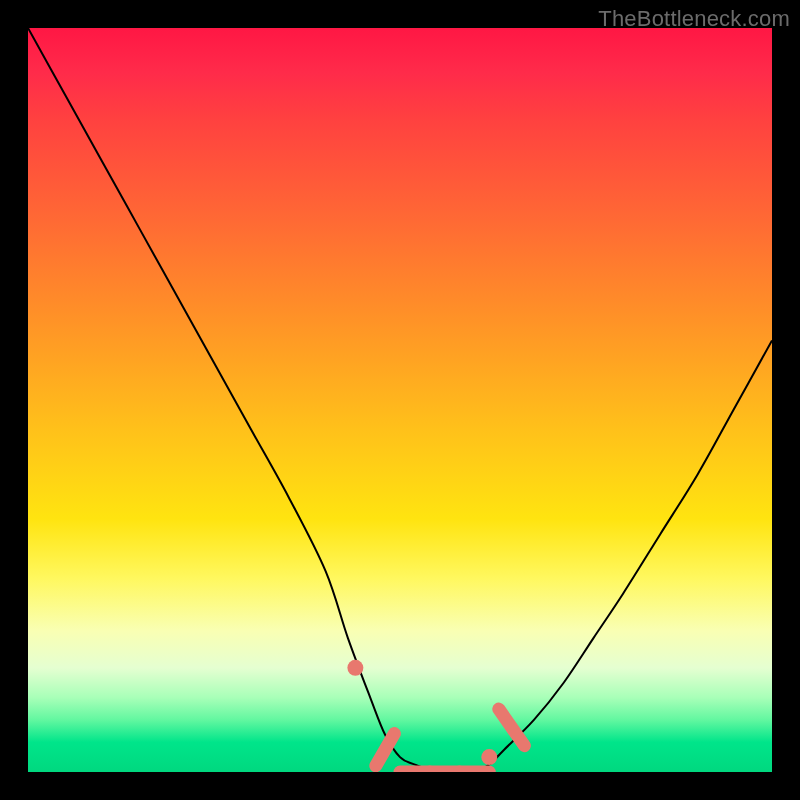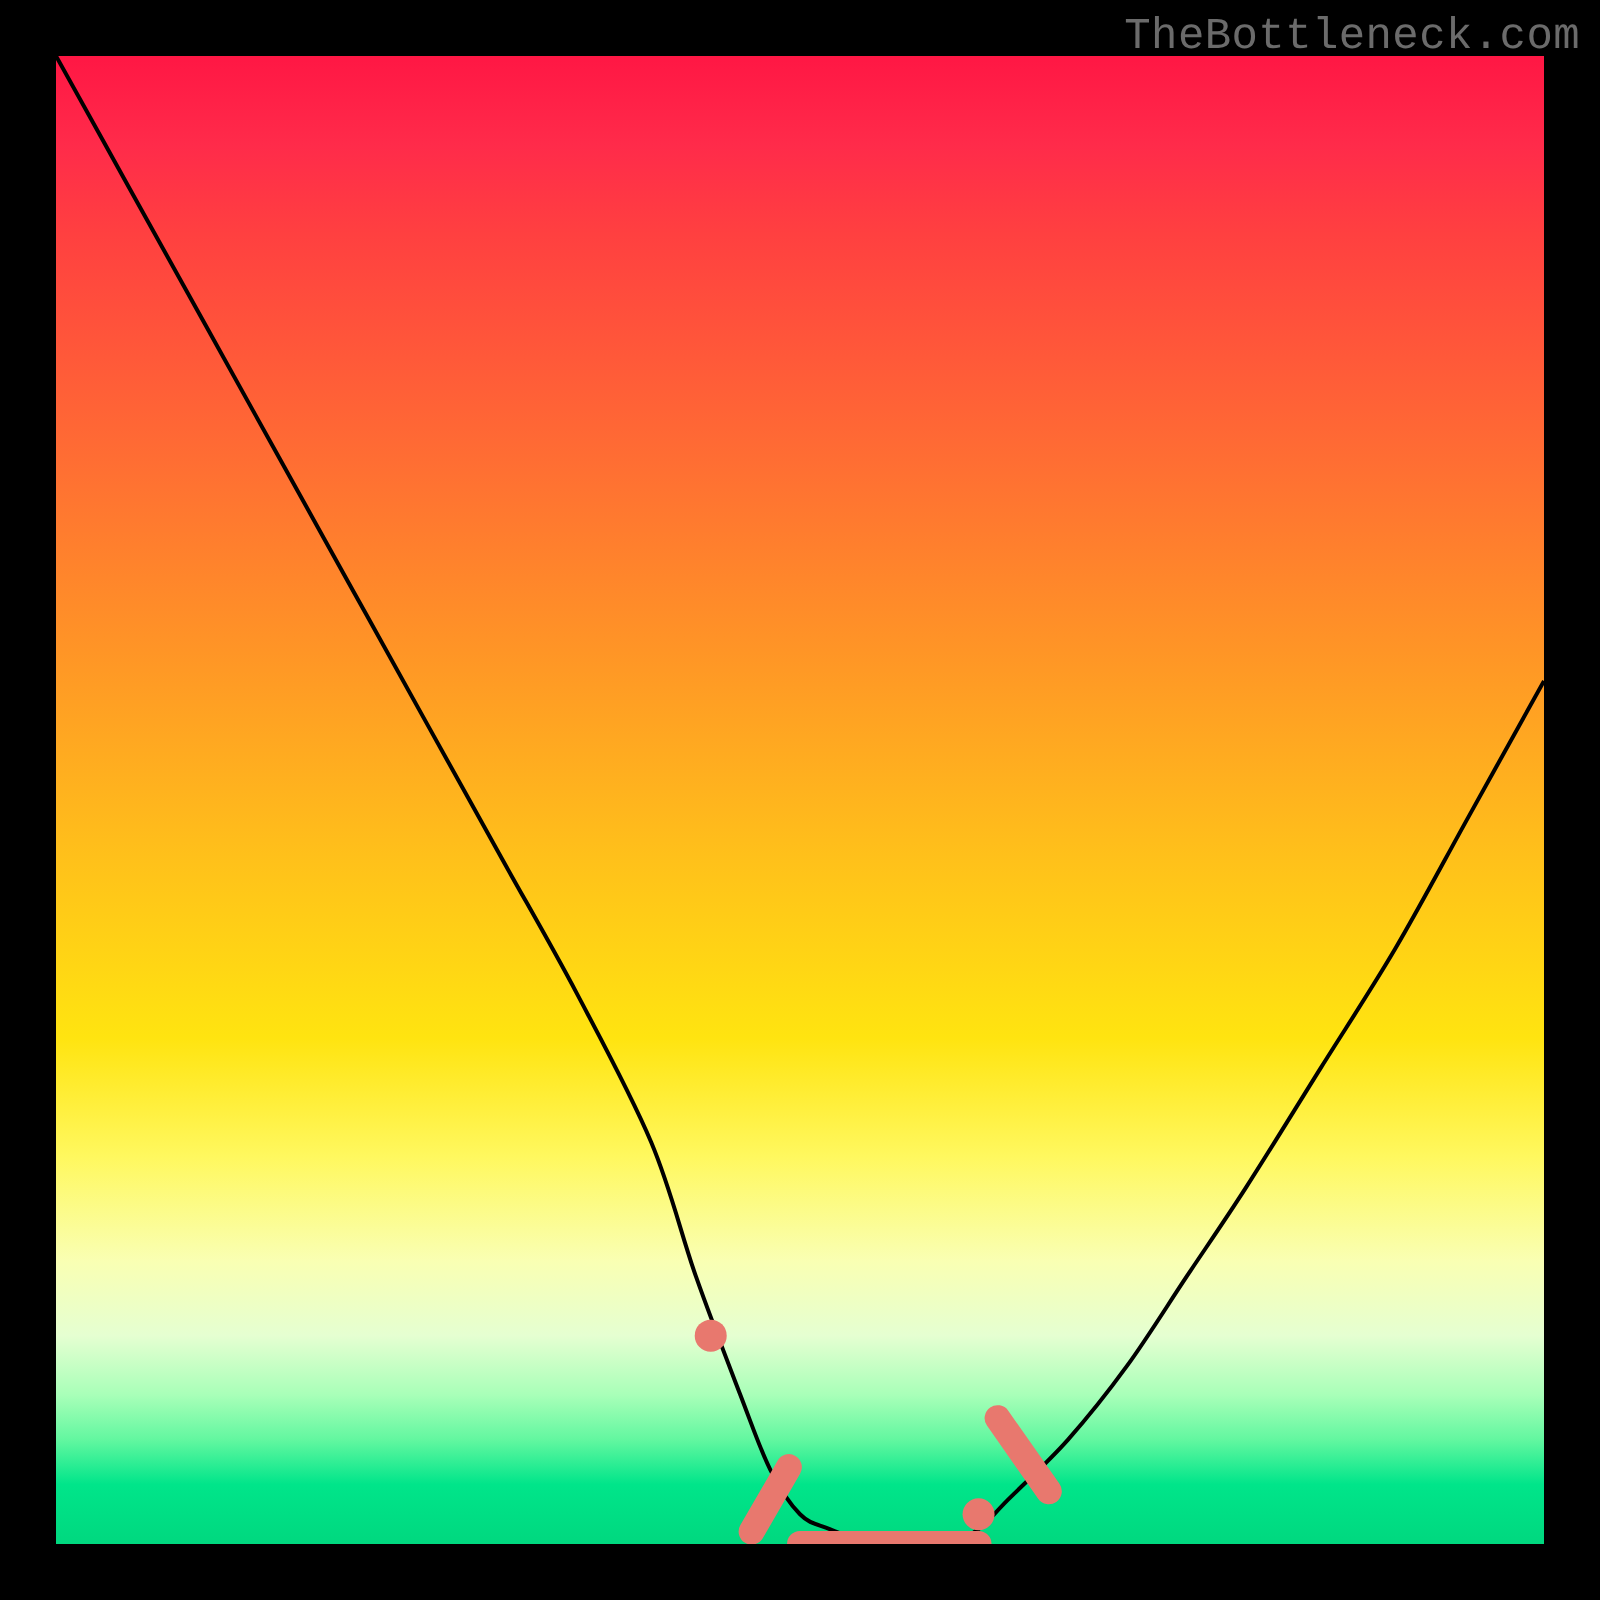--- a/index.html
+++ b/index.html
@@ -8,21 +8,20 @@
     width: 800px;
     height: 800px;
     background: #000;
     overflow: hidden;
     font-family: Arial, Helvetica, sans-serif;
   }
   .frame {
     position: relative;
     width: 800px;
     height: 800px;
-    font-family: Liberation Mono, monospace;
   }
   .watermark {
     position: absolute;
     top: 6px;
     right: 10px;
     color: #6b6b6b;
     font-size: 22px;
     letter-spacing: 0.2px;
     z-index: 50;
   }

